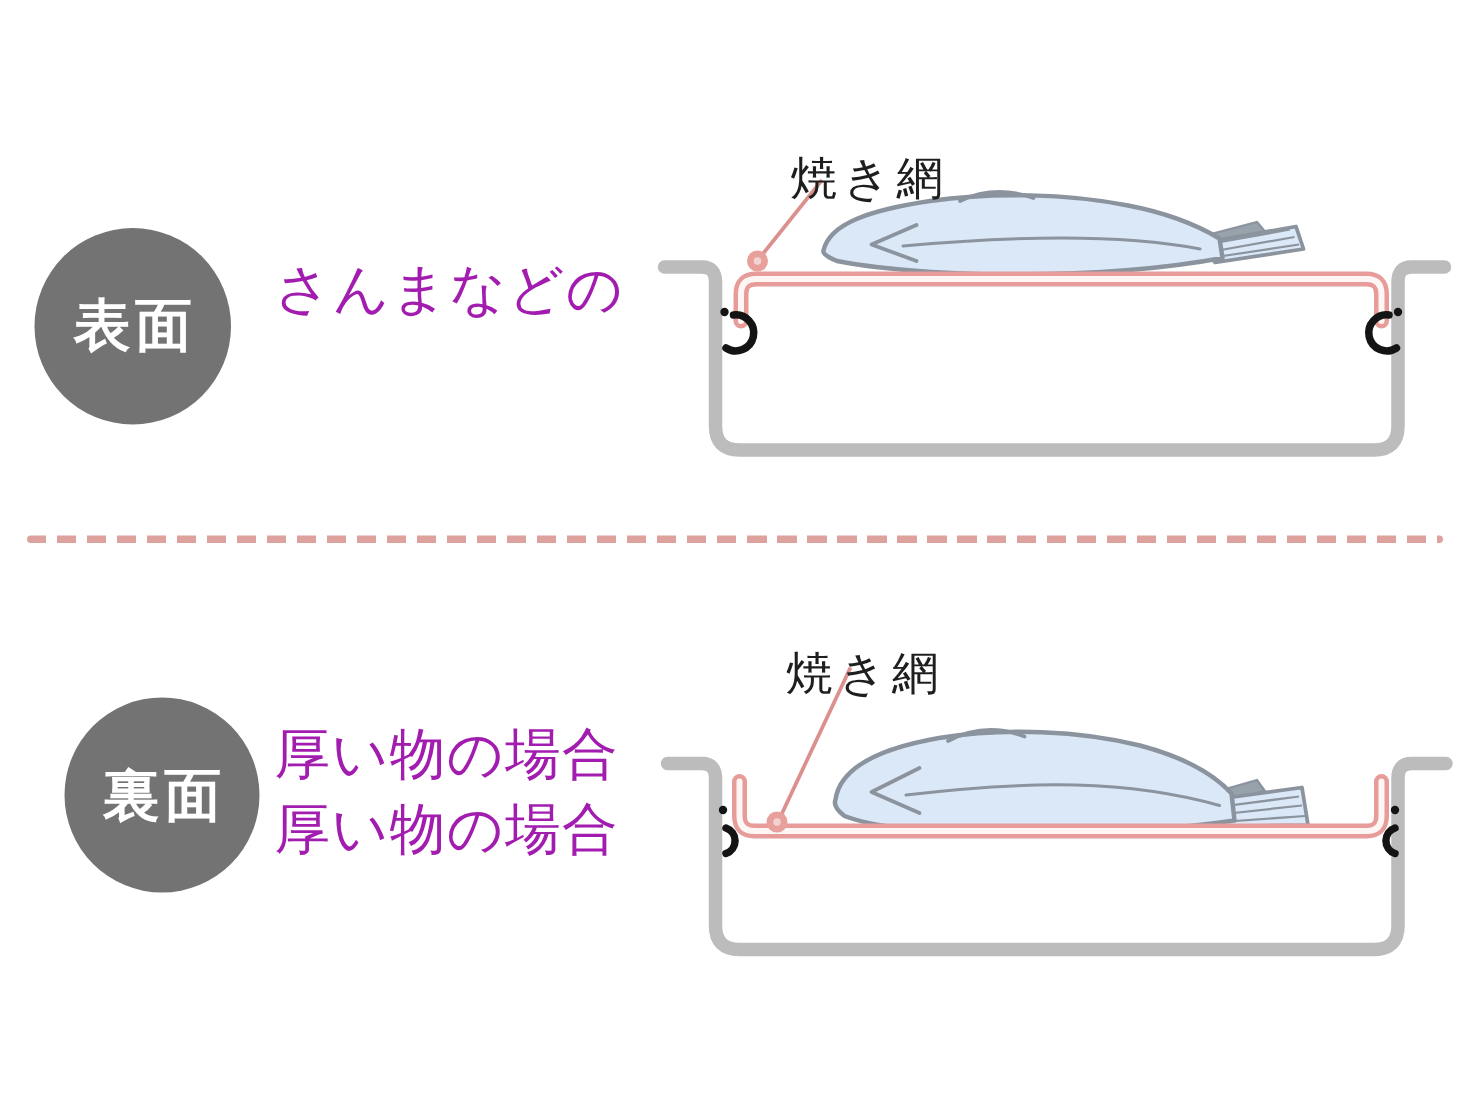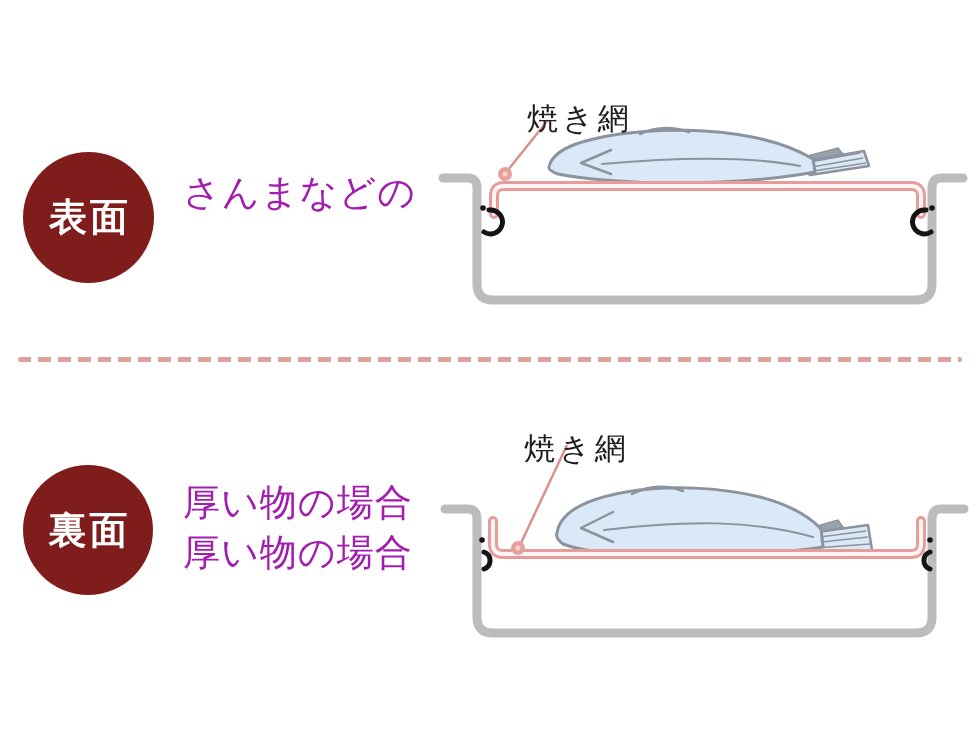--- a/index.html
+++ b/index.html
@@ -1,26 +1,26 @@
 <!DOCTYPE html>
 <html><head>
 <meta charset="utf-8">
 <style>
   html,body{margin:0;padding:0;background:#fff;}
   .canvas{
     position:relative;width:980px;height:735px;background:#ffffff;overflow:hidden;
     font-family:"DejaVu Sans","Liberation Sans",sans-serif;color:#1e1e1e;
   }
   .badge{
-    position:absolute;border-radius:50%;background:#7f1d1d;color:#ffffff;
+    position:absolute;border-radius:50%;background:#737373;color:#ffffff;
     display:flex;align-items:center;justify-content:center;
     font-size:38px;font-weight:600;letter-spacing:3px;padding-left:3px;box-sizing:border-box;
   }
   .badge.front{left:23px;top:152px;width:131px;height:131px;}
-  .badge.back{left:23px;top:465px;width:130px;height:130px;}
+  .badge.back{left:43px;top:465px;width:130px;height:130px;}
   .heading{
     position:absolute;left:183px;font-size:37px;line-height:50px;letter-spacing:1px;
     font-weight:500;color:#a21caf;white-space:nowrap;
   }
   .heading.front{top:168px;}
   .heading.back{top:478px;}
   .net-label{
     position:absolute;font-size:31px;letter-spacing:4px;font-weight:500;color:#1e1e1e;
     white-space:nowrap;z-index:3;margin-top:32px;
   }

